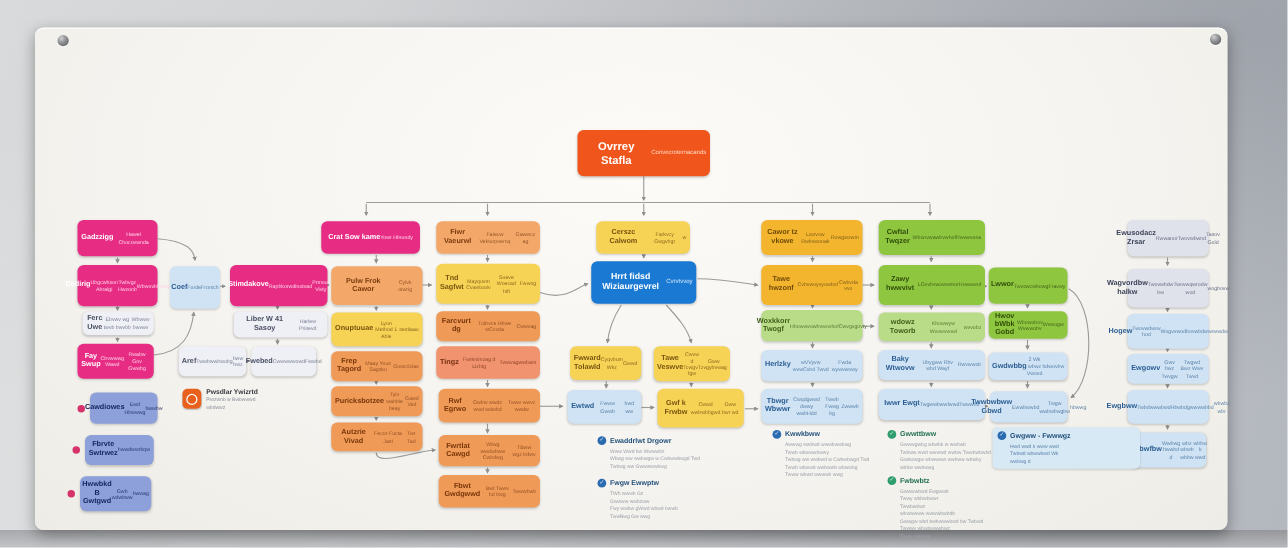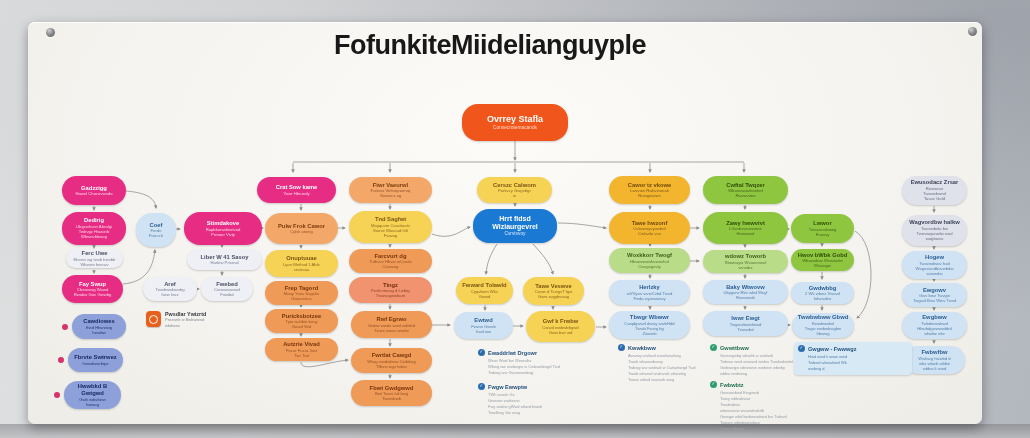--- a/index.html
+++ b/index.html
@@ -13,21 +13,21 @@
   #board{position:absolute;left:28px;top:22px;width:954px;height:402px;border-radius:7px;
     background:radial-gradient(ellipse at 50% 28%,#fcfbf8 0%,#f6f4f0 55%,#eeece6 100%);
     box-shadow:0 4px 12px rgba(0,0,0,.35),inset 0 1px 0 rgba(255,255,255,.9);z-index:1;}
   .screw{position:absolute;width:9px;height:9px;border-radius:50%;z-index:3;
     background:radial-gradient(circle at 35% 30%,#cfcfcf 0%,#8a8c90 45%,#55575b 100%);
     box-shadow:0 1px 1px rgba(255,255,255,.7);}
   #title{position:absolute;left:0;right:50px;top:30px;text-align:center;z-index:2;
     font-size:27px;font-weight:bold;color:#181818;letter-spacing:-.5px;}
   #connectors{position:absolute;left:0;top:0;z-index:2;}
   #nodes,#lists{position:absolute;left:0;top:0;width:1030px;height:438px;z-index:3;pointer-events:none;}
-  .node{position:absolute;border-radius:16px;display:flex;flex-direction:column;justify-content:center;
+  .node{position:absolute;border-radius:5px;display:flex;flex-direction:row;justify-content:center;
     align-items:center;text-align:center;padding:2px 3px;box-sizing:border-box;
     box-shadow:0 1px 2px rgba(0,0,0,.18);}
   .node .t{font-weight:bold;font-size:5.8px;line-height:1.15;}
   .node .s{font-size:4.2px;line-height:1.22;}
   .dot{position:absolute;left:-10px;top:38%;width:6px;height:6px;border-radius:50%;background:#d6336c;}
   .c-root{background:#f0551b;} .c-root .t{color:#fff;font-size:9px;} .c-root .s{color:#ffd9c4;font-size:4.8px;}
   .c-pink{background:#e72c84;} .c-pink .t{color:#fff;} .c-pink .s{color:#ffd2e6;}
   .c-orange{background:#f3a869;} .c-orange .t{color:#7c3a0c;} .c-orange .s{color:#9a562a;}
   .c-orange2{background:#f09a57;} .c-orange2 .t{color:#77350a;} .c-orange2 .s{color:#965426;}
   .c-salmon{background:#f0936e;} .c-salmon .t{color:#742d10;} .c-salmon .s{color:#94462a;}
@@ -60,21 +60,20 @@
     background:linear-gradient(180deg,#95979b,#b6b8bb);z-index:0;}
 </style>
 </head>
 <body>
 
 <div id="scene">
   <div id="wallbottom"></div>
   <div id="board"></div>
   <div class="screw" style="left:46px;top:28px;"></div>
   <div class="screw" style="left:968px;top:27px;"></div>
-  <div id="title">FofunkiteMiidelianguyple</div>
 
   <svg id="connectors" width="1030" height="438">
     <defs>
       <marker id="ah" markerWidth="4" markerHeight="4" refX="3" refY="2" orient="auto">
         <path d="M0,0 L4,2 L0,4 Z" fill="#8e8e8e"></path>
       </marker>
     </defs>
     <g id="conn-g" stroke="#9b9b9b" stroke-width="0.9" fill="none">
         <path d="M515 141 V160" marker-end="url(#ah)"></path>
         <path d="M293 162 H744"></path>

